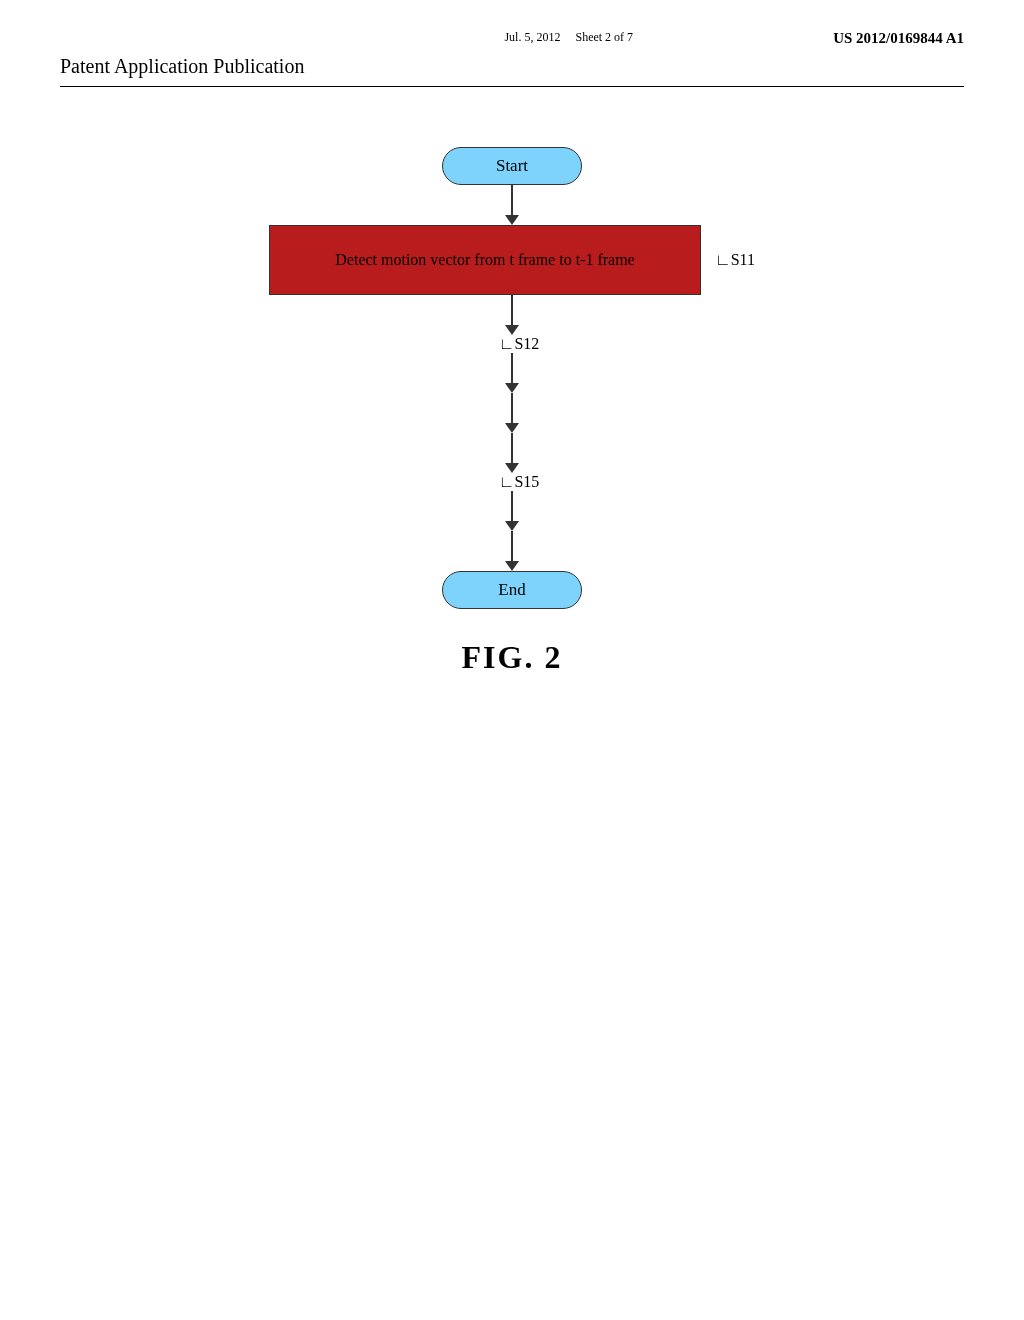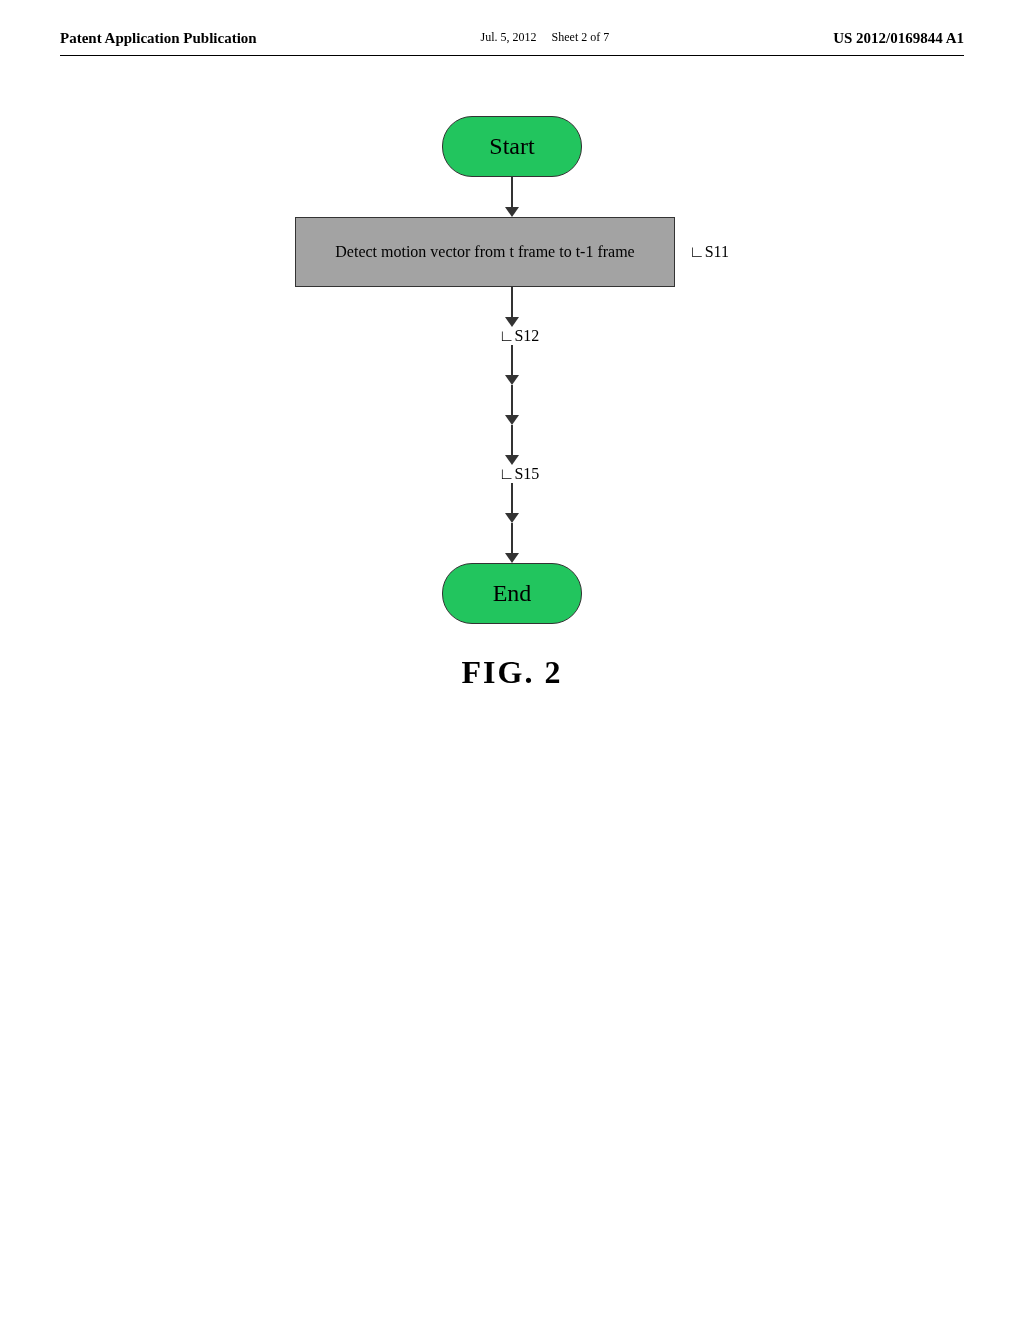--- a/index.html
+++ b/index.html
@@ -19,22 +19,23 @@
     
     .header {
       display: flex;
       justify-content: space-between;
       align-items: flex-start;
       border-bottom: 1px solid #000;
       padding-bottom: 8px;
       margin-bottom: 60px;
     }
     .header-left {
-      font-size: 15px;
-      font-weight: bold;
+      font-size: 20px;
+      font-weight: normal;
+      margin-top: 25px;
     }
     .header-center {
       font-size: 12px;
       text-align: center;
     }
     .header-right {
       font-size: 15px;
       font-weight: bold;
     }
     
@@ -42,38 +43,38 @@
       display: flex;
       flex-direction: column;
       align-items: center;
       width: 100%;
       margin-top: 20px;
     }
     
     .terminal {
       border: 1.5px solid #333;
       border-radius: 30px;
-      padding: 16px 40px;
-      font-size: 24px;
+      padding: 8px 40px;
+      font-size: 17px;
       text-align: center;
       min-width: 140px;
-      background: #22c55e;
+      background: #7dd3fc;
     }
     .process-wrapper {
       display: flex;
       align-items: center;
       position: relative;
     }
     .process-box {
       border: 1.5px solid #333;
       padding: 0 20px;
       font-size: 16px;
       text-align: center;
-      background: #a3a3a3;
-      width: 380px;
+      background: #b91c1c;
+      width: 432px;
       min-height: 70px;
       display: flex;
       align-items: center;
       justify-content: center;
     }
     .step-label {
       font-size: 16px;
       margin-left: 14px;
       white-space: nowrap;
     }

